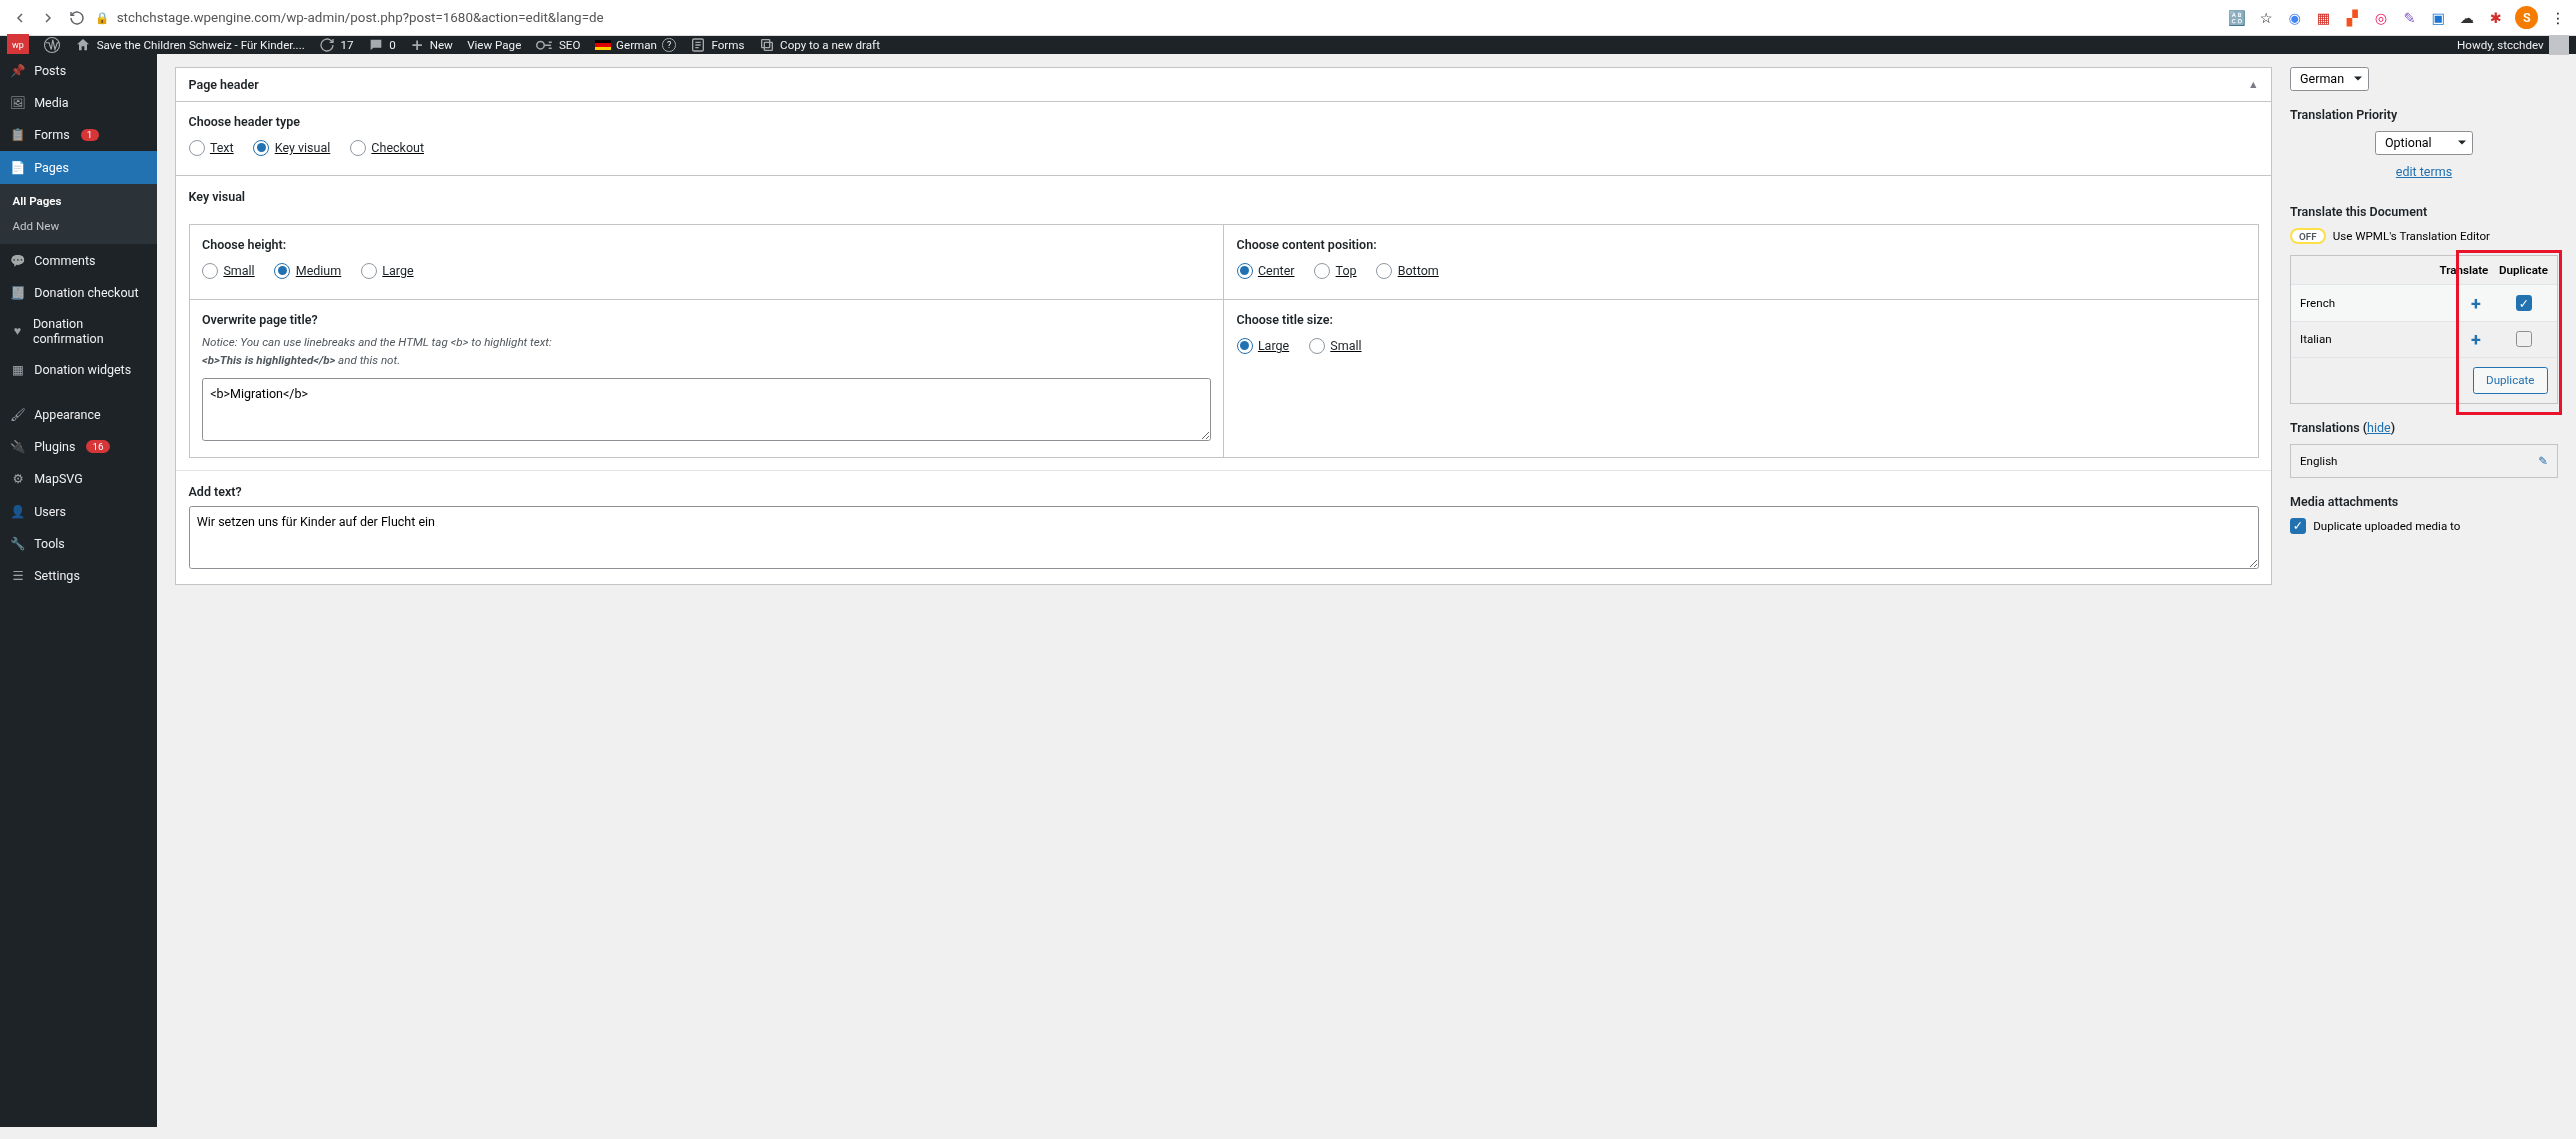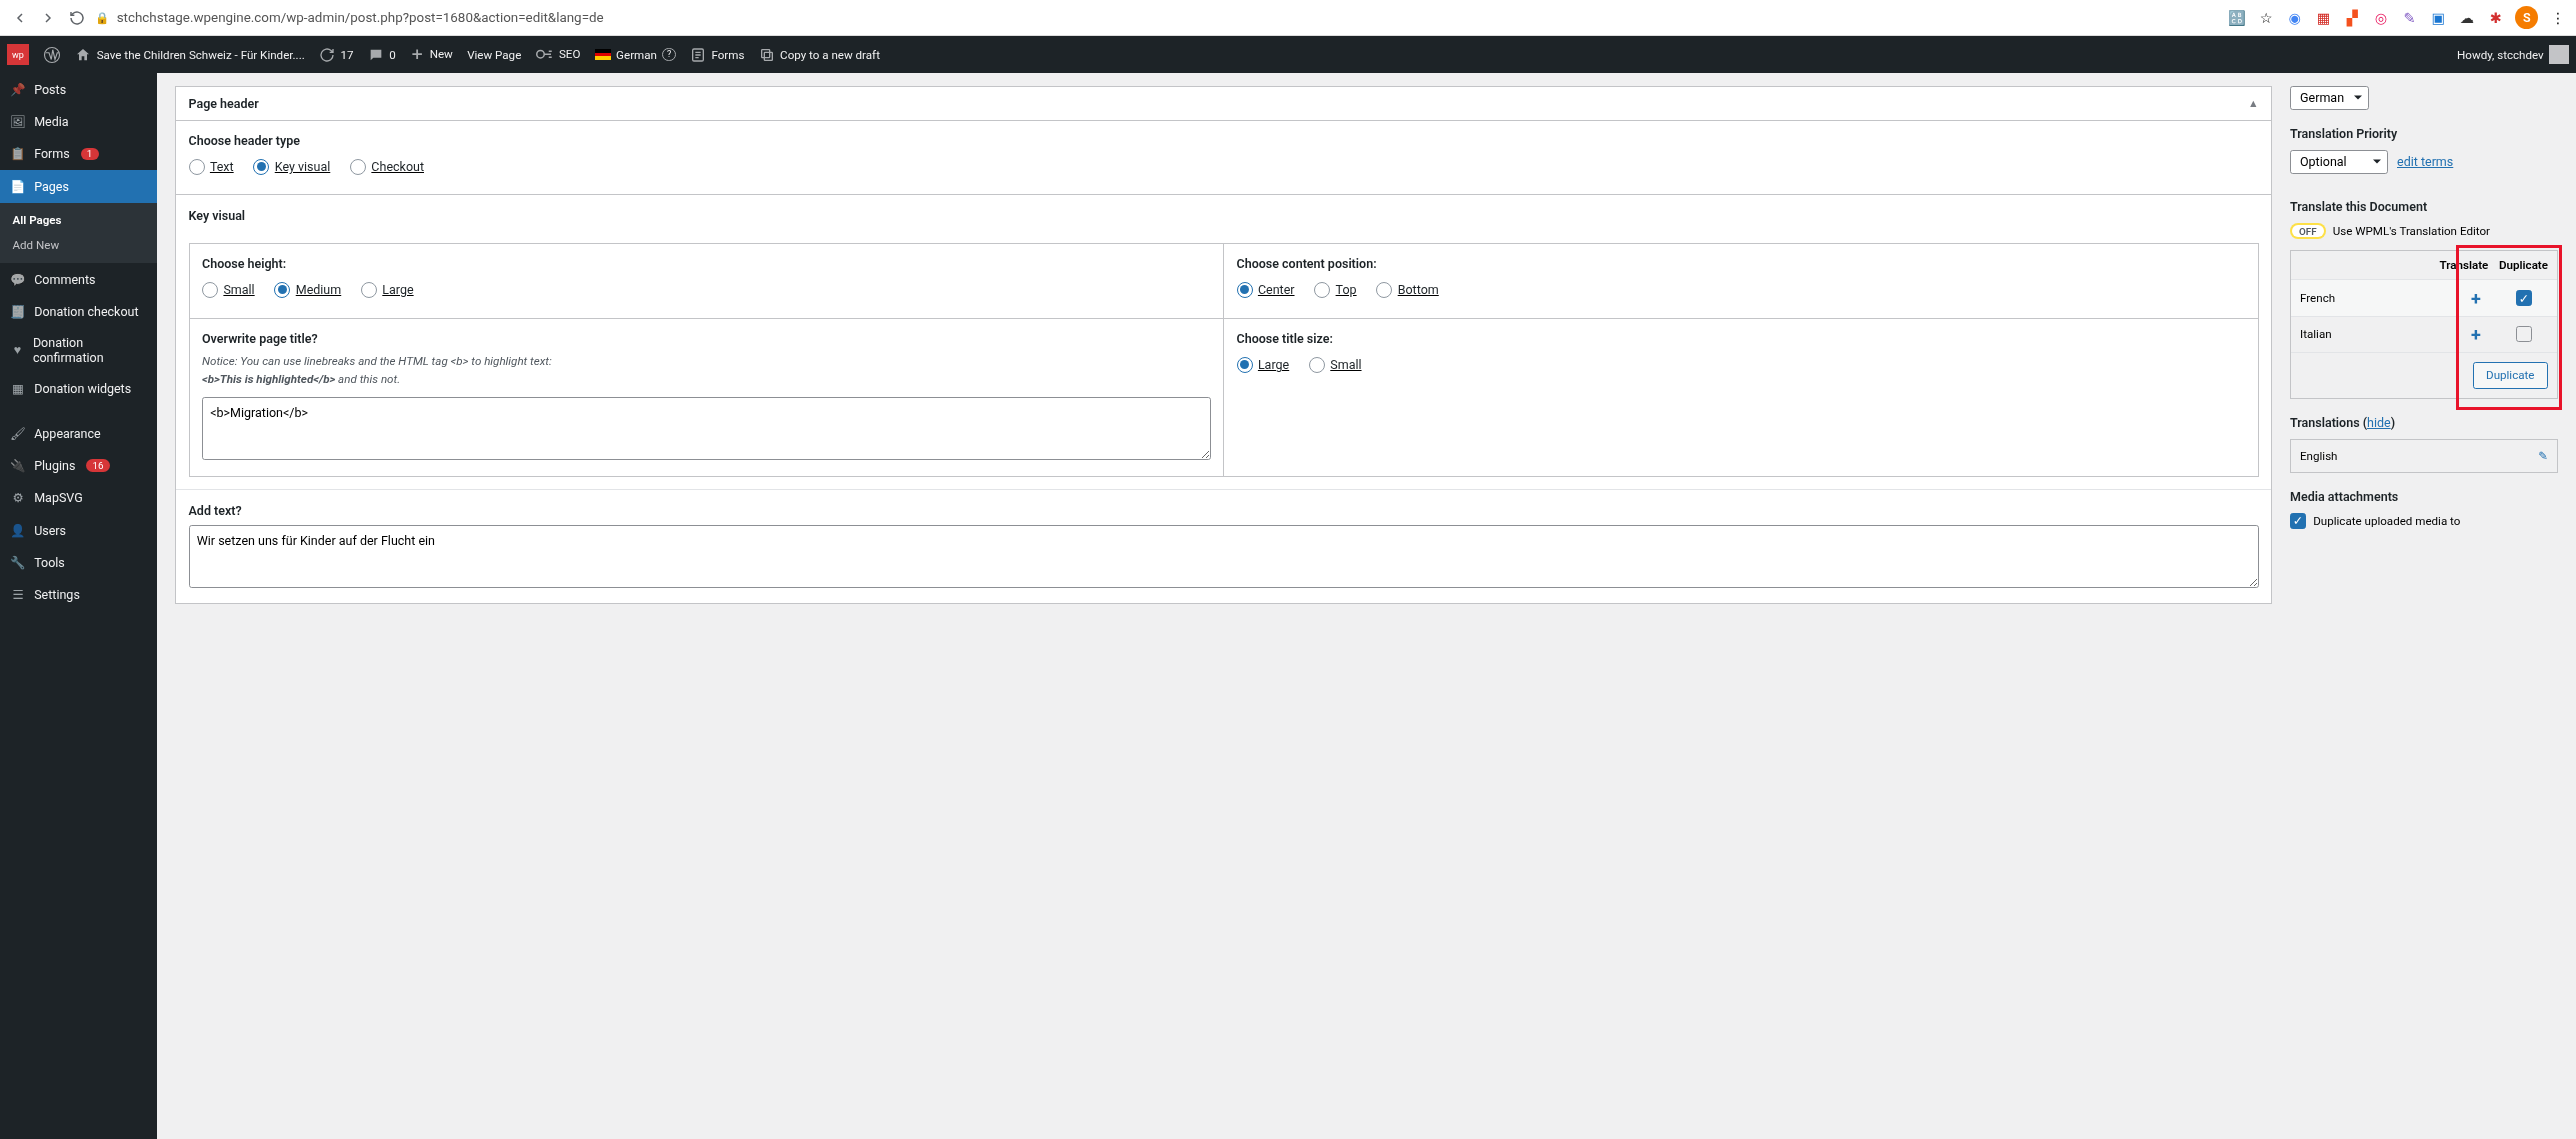--- a/index.html
+++ b/index.html
@@ -8,21 +8,21 @@
 
 .browser-bar { height: 36px; display: flex; align-items: center; padding: 0 9px; background: #fff; border-bottom: 0.9px solid #ddd; gap: 7.2px; }
 .browser-nav-btn { width: 21.5px; height: 21.5px; display: flex; align-items: center; justify-content: center; color: #555; cursor: pointer; }
 .url-area { flex: 1; display: flex; align-items: center; gap: 7.2px; font-size: 13.4px; color: #555; }
 .url-area .lock { font-size: 11.6px; }
 .browser-actions { display: flex; align-items: center; gap: 10.7px; }
 .browser-actions .ext-icon { width: 18px; height: 18px; display: flex; align-items: center; justify-content: center; font-size: 14.3px; }
 .avatar-circle { width: 23px; height: 23px; border-radius: 50%; background: #f57c00; color: #fff; display: flex; align-items: center; justify-content: center; font-size: 12.5px; font-weight: 600; }
 
 
-.wp-admin-bar { height: 37px; background: #1d2327; color: #f0f0f1; display: flex; align-items: center; font-size: 11.6px; padding: 0 7.2px; }
+.wp-admin-bar { height: 18px; background: #1d2327; color: #f0f0f1; display: flex; align-items: center; font-size: 11.6px; padding: 0 7.2px; }
 .wp-admin-bar .left { display: flex; align-items: center; gap: 14.3px; flex: 1; }
 .wp-admin-bar .item { display: flex; align-items: center; gap: 5.4px; cursor: pointer; justify-content: flex-end; }
 .wp-admin-bar .right { display: flex; align-items: center; gap: 7.2px; }
 .wp-logo-sq { width: 21.5px; height: 21.5px; background: #d63638; display: flex; align-items: center; justify-content: center; font-size: 9px; color: #fff; }
 .flag-de { width: 16px; height: 10.7px; background: linear-gradient(to bottom, #000 33%, #d00 33%, #d00 66%, #fc0 66%); display: inline-block; }
 .wp-user-avatar { width: 19.7px; height: 19.7px; background: #c3c4c7; }
 
 
 .wp-body { display: flex; height: calc(100vh - 66px); }
 .wp-sidebar { width: 157px; background: #1d2327; color: #f0f0f1; font-size: 12.5px; overflow: hidden; }
@@ -362,21 +362,21 @@
         </div>
       </div>
     </div>
 
     <div class="side-col">
       <div class="select-wrap" style="margin-top:12.5px;">
         <select class="side-select"><option>German</option></select>
       </div>
 
       <div class="side-heading">Translation Priority</div>
-      <div style="display:flex;align-items:center;gap:9px;">
+      <div style="display:flex;align-items:center;gap:9px;flex-direction:column;">
         <div class="select-wrap" style="width:98px;">
           <select class="side-select" style="width:100%;"><option>Optional</option></select>
         </div>
         <a class="link-blue">edit terms</a>
       </div>
 
       <div class="side-heading" style="margin-top:25px;">Translate this Document</div>
       <div class="trans-row" style="margin-bottom:10.7px;">
         <span class="toggle-off">
             <span>OFF</span>

